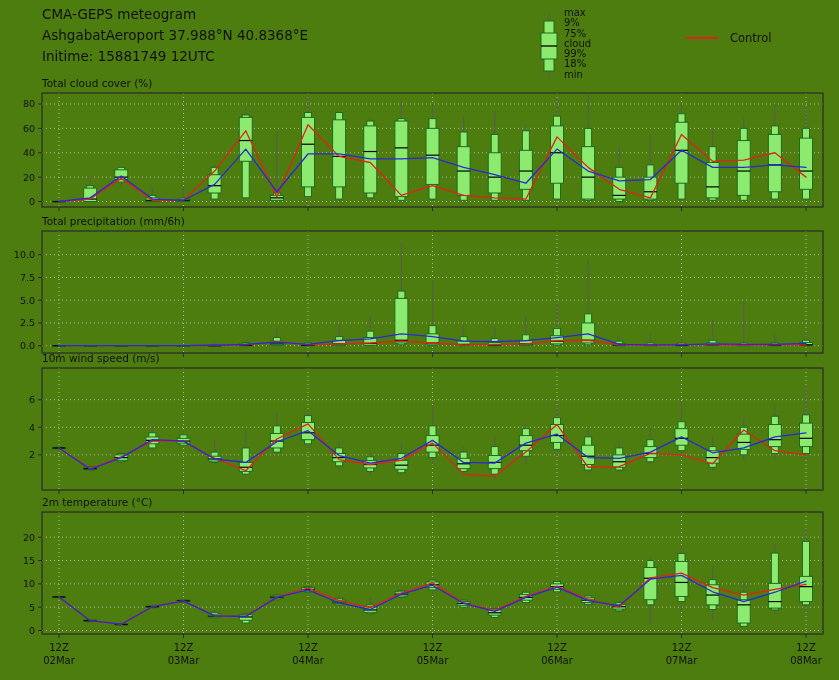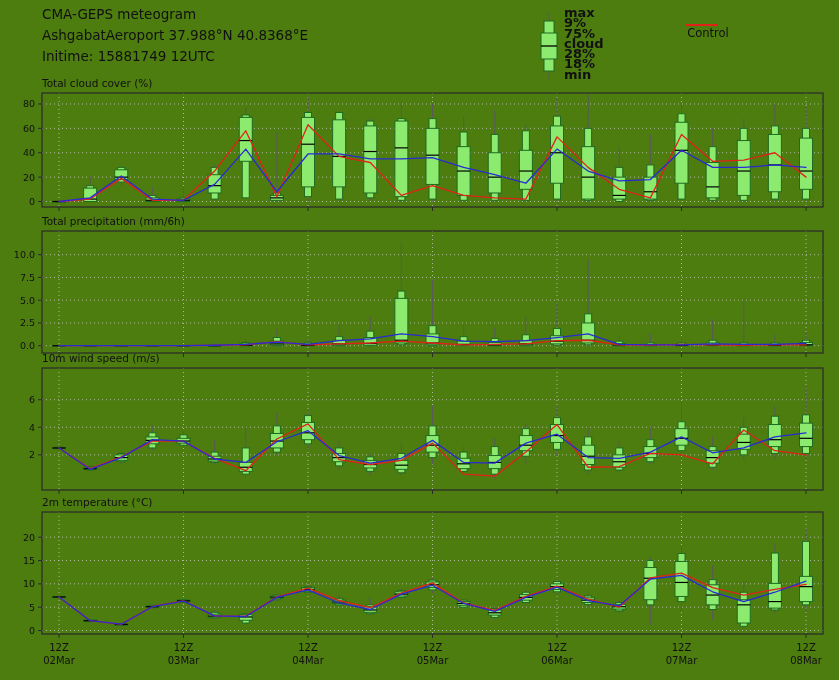--- a/index.html
+++ b/index.html
@@ -1,22 +1,22 @@
 <!DOCTYPE html>
 <html><head>
 <meta charset="utf-8">
 <style>
   html,body{margin:0;padding:0;background:#ffffff;}
   .figure{position:relative;width:839px;height:680px;background:#4d7c0f;
           font-family:"DejaVu Sans","Liberation Sans",sans-serif;overflow:hidden;}
   .header{position:absolute;left:42px;top:4px;font-size:13.5px;line-height:21px;color:#111;}
-  .box-legend-labels{position:absolute;left:564px;top:8px;font-size:13px;line-height:10.3px;color:#111;font-weight:bold;}
+  .box-legend-labels{position:absolute;left:564px;top:8px;font-size:10px;line-height:10.3px;color:#111;}
   .box-legend-labels span{display:block;}
   .line-legend{position:absolute;left:686px;top:24px;font-size:11.5px;color:#111;}
-  .line-legend-item{display:flex;align-items:center;height:28px;flex-direction:column;}
+  .line-legend-item{display:flex;align-items:center;height:28px;}
   .legend-line{display:inline-block;width:32px;height:2px;margin-right:12px;}
   svg text{fill:#111;}
   .ticklabel{font-size:9.5px;}
   .xlabel{font-size:10px;}
   .ptitle{font-size:10.5px;}
 </style>
 </head>
 <body>
 
 <div class="figure">
@@ -25,21 +25,21 @@
     <div>CMA-GEPS meteogram</div>
     <div>AshgabatAeroport 37.988°N 40.8368°E</div>
     <div>Initime: 15881749 12UTC</div>
   </div>
 
   <div class="box-legend-labels">
     <span>max</span>
     <span>9%</span>
     <span>75%</span>
     <span>cloud</span>
-    <span>28%</span>
+    <span>99%</span>
     <span>18%</span>
     <span>min</span>
   </div>
 
   <div class="line-legend">
     <div class="line-legend-item">
       <span class="legend-line" id="swatch-control" style="background: rgb(224, 35, 24);"></span>
       <span>Control</span>
     </div>
   </div>

